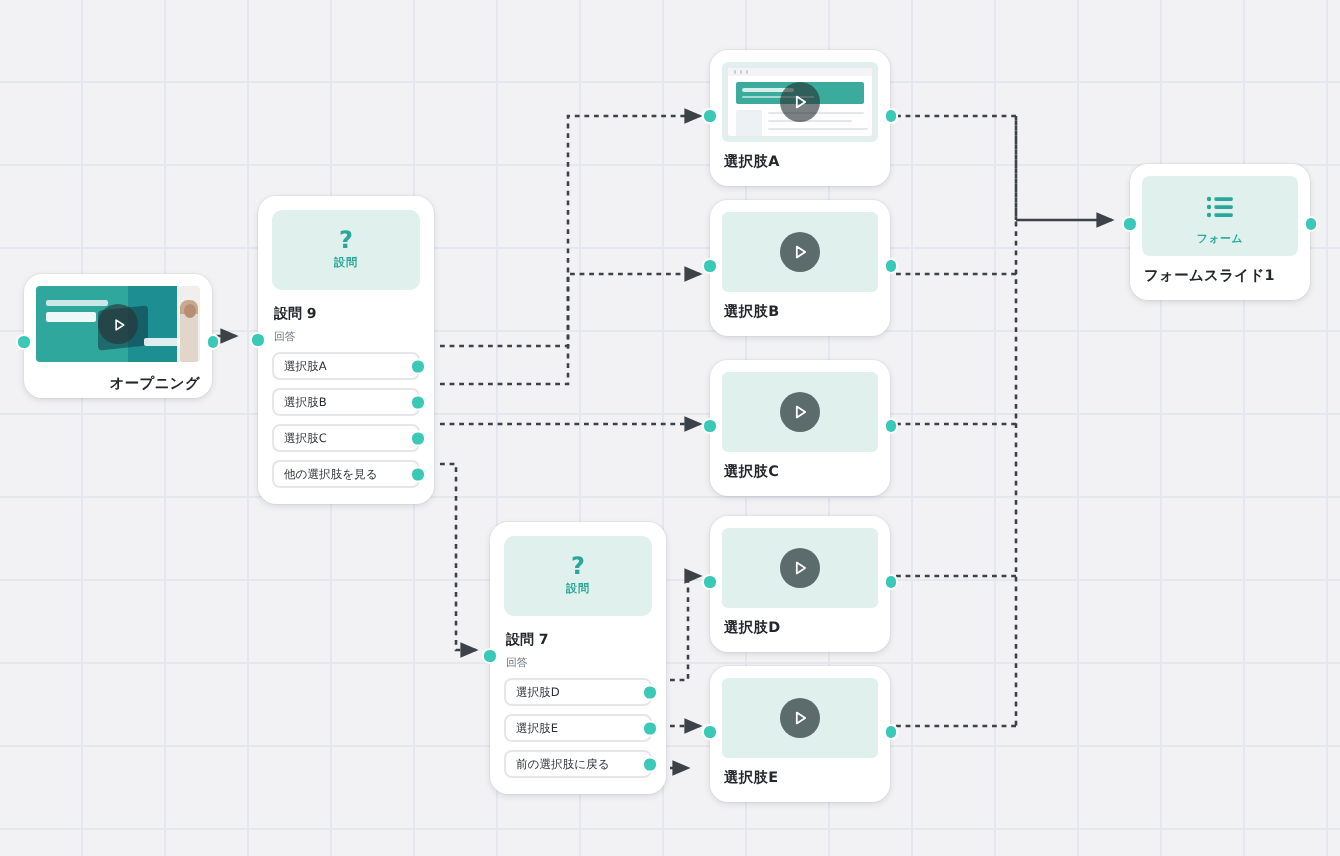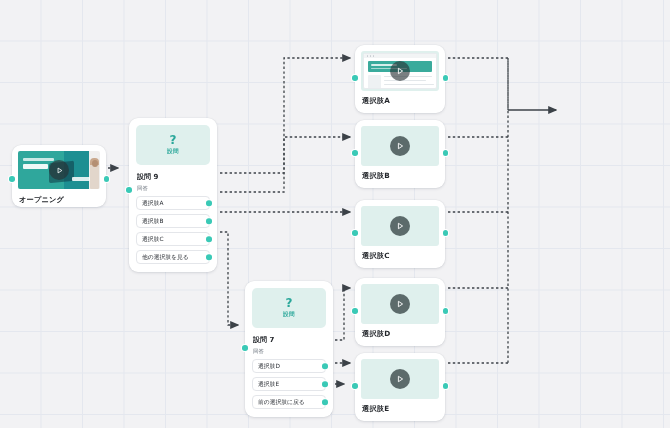--- a/index.html
+++ b/index.html
@@ -18,32 +18,31 @@
     background-size: 41.5px 41.5px;
     background-position: -1px -1px;
   }
   #edges { position: absolute; left: 0; top: 0; width: 670px; height: 428px; pointer-events: none; }
 
   .node {
     position: absolute;
     background: #ffffff;
     border-radius: 9px;
     box-shadow: 0 1px 3px rgba(30,40,60,0.13), 0 0 0 0.5px rgba(30,40,60,0.04);
-    margin-top: 20px;
   }
   .node-title {
     font-size: 7.2px;
     color: #23262b;
     font-weight: 700;
     letter-spacing: .2px;
     white-space: nowrap;
   }
 
   
-  #n-opening { left: 12px; top: 125px; width: 94px; height: 62px; padding: 6px; }
+  #n-opening { left: 12px; top: 137px; width: 94px; height: 62px; padding: 6px; text-align: right; }
   .thumb-wrap { position: relative; width: 82px; height: 38px; border-radius: 2px; overflow: hidden; background: #ffffff; }
   .thumb-bg { position: absolute; inset: 0; background: linear-gradient(to right, #2fa79c 0 56%, #1d8f92 56% 86%, #f0efee 86% 100%); }
   .thumb-lap { position: absolute; left: 38%; top: 28%; width: 30%; height: 52%; background: #0f3a46; opacity:.55; border-radius: 2px; transform: skewY(-6deg); }
   .thumb-txt1 { position: absolute; left: 5px; top: 7px; width: 31px; height: 2.5px; background: rgba(255,255,255,.75); border-radius: 1px; }
   .thumb-txt2 { position: absolute; left: 5px; top: 12.5px; width: 25px; height: 5.5px; background: rgba(255,255,255,.92); border-radius: 1px; }
   .thumb-txt3 { position: absolute; left: 54px; top: 26px; width: 18px; height: 3.5px; background: rgba(255,255,255,.85); border-radius: 1px; }
   .thumb-person { position: absolute; right: 1px; bottom: 0; width: 9px; height: 31px; background: linear-gradient(to bottom, #c9a88d 0 22%, #e2d6cb 22% 100%); border-radius: 4px 4px 1px 1px; }
   .thumb-person::after { content:""; position:absolute; left:1.5px; top:2px; width:6px; height:7px; border-radius:50%; background:#b48f73; }
   .play-ov {
     position: absolute; left: 50%; top: 50%; transform: translate(-50%,-50%);
@@ -291,14 +290,32 @@
         <svg width="10" height="10" viewBox="0 0 10 10">
             <path d="M3.4 2.3 L7.6 5 L3.4 7.7 Z" fill="none" stroke="#ffffff" stroke-width="0.9" stroke-linejoin="round"></path>
           </svg>
       </div>
     </div>
     <div class="node-title">選択肢E</div>
     <span class="port port-abs" style="left:-3px; top:30px;"></span>
     <span class="port port-abs" style="right:-3px; top:30px;"></span>
   </div>
 
+  <div class="node" id="n-form">
+    <div class="f-banner">
+      <span>
+        <svg width="14" height="11" viewBox="0 0 14 11">
+          <circle cx="1.5" cy="1.5" r="1.1" fill="#2aa79a"></circle>
+          <circle cx="1.5" cy="5.5" r="1.1" fill="#2aa79a"></circle>
+          <circle cx="1.5" cy="9.5" r="1.1" fill="#2aa79a"></circle>
+          <rect x="4.2" y="0.6" width="9.2" height="1.9" rx="0.7" fill="#2aa79a"></rect>
+          <rect x="4.2" y="4.6" width="9.2" height="1.9" rx="0.7" fill="#2aa79a"></rect>
+          <rect x="4.2" y="8.6" width="9.2" height="1.9" rx="0.7" fill="#2aa79a"></rect>
+        </svg>
+      </span>
+      <div class="f-kind">フォーム</div>
+    </div>
+    <div class="node-title">フォームスライド1</div>
+    <span class="port port-abs" style="left:-3px; top:27px;"></span>
+    <span class="port port-abs" style="right:-3px; top:27px;"></span>
+  </div>
 
 </div>
 
 </body></html>

